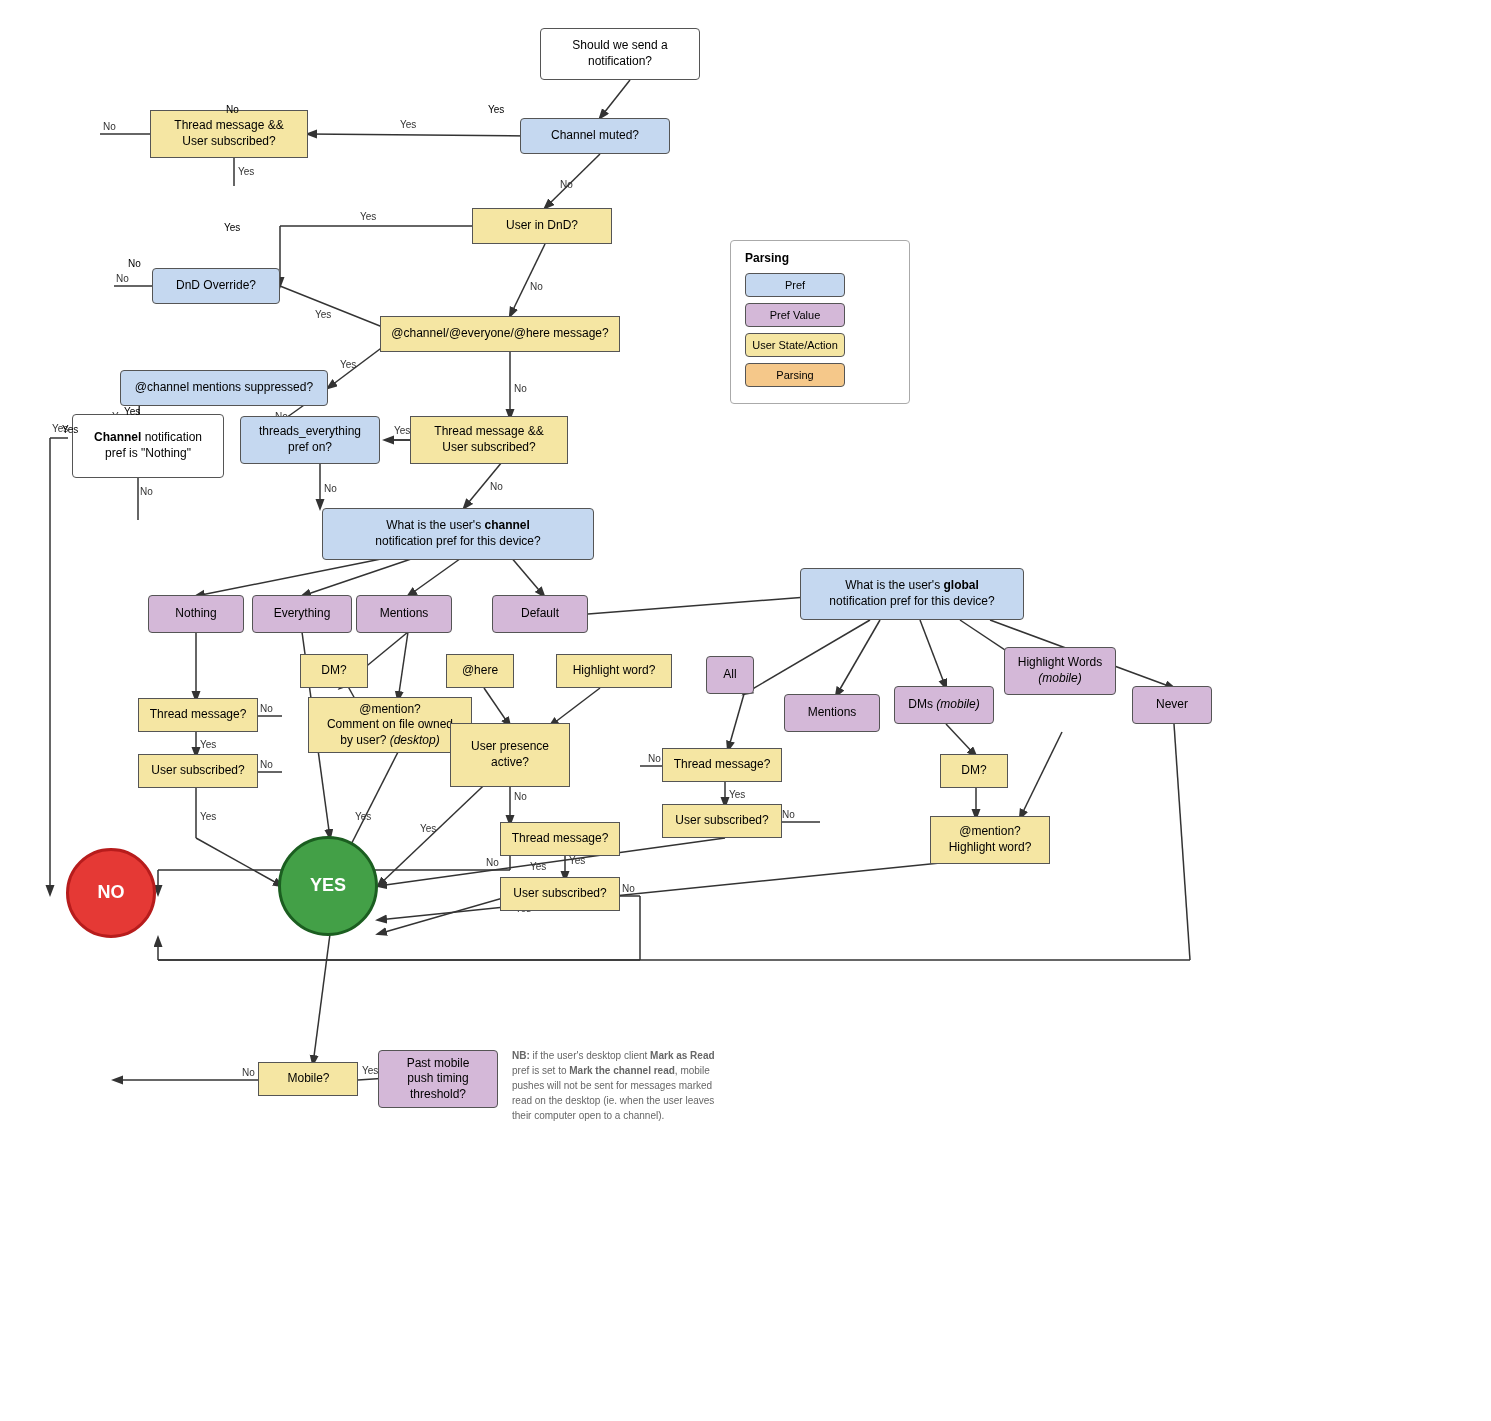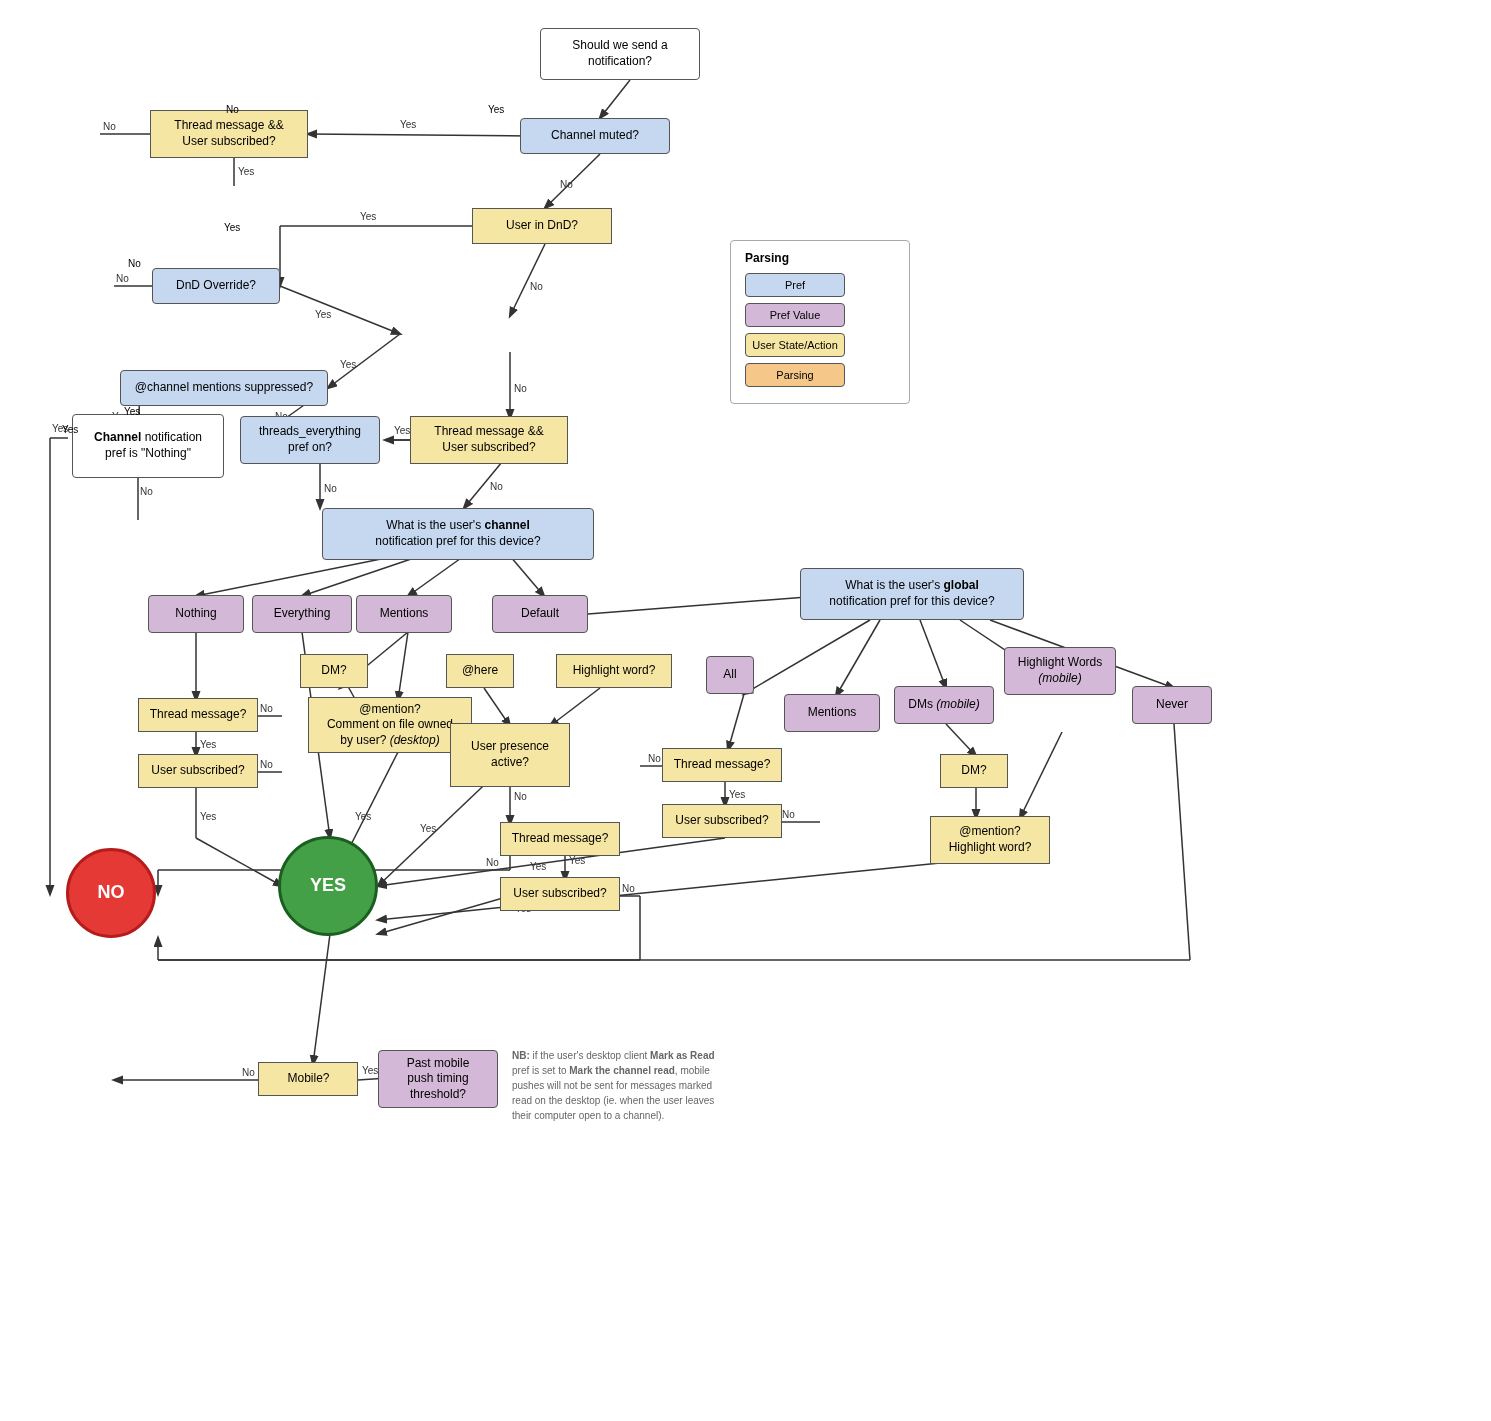--- a/index.html
+++ b/index.html
@@ -301,20 +301,23 @@
   </div>
 
   <div class="node node-yellow" style="left:472px;top:208px;width:140px;height:36px;">
     <span>User in DnD?</span>
   </div>
 
   <div class="node node-blue" style="left:152px;top:268px;width:128px;height:36px;">
     <span>DnD Override?</span>
   </div>
 
+  <div class="node node-yellow" style="left:380px;top:316px;width:240px;height:36px;">
+    <span>@channel/@everyone/@here message?</span>
+  </div>
 
   <div class="node node-blue" style="left:120px;top:370px;width:208px;height:36px;">
     <span>@channel mentions suppressed?</span>
   </div>
 
   <div class="node node-rect" style="left:72px;top:414px;width:152px;height:64px;font-weight:normal;">
     <span><b>Channel</b> notification<br>pref is "Nothing"</span>
   </div>
 
   <div class="node node-blue" style="left:240px;top:416px;width:140px;height:48px;">

